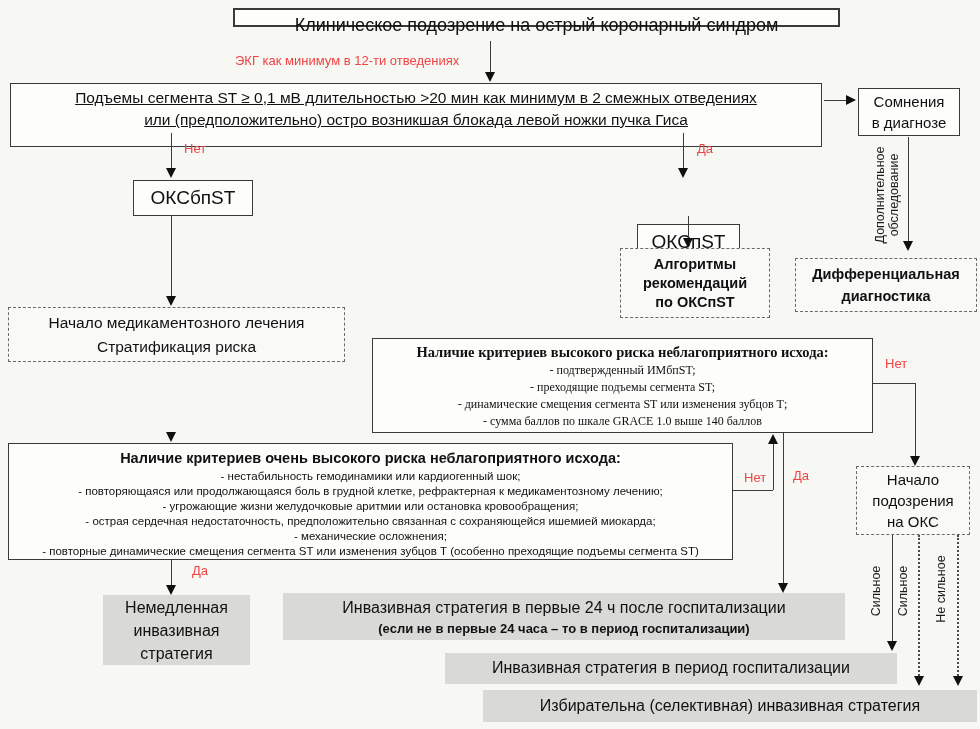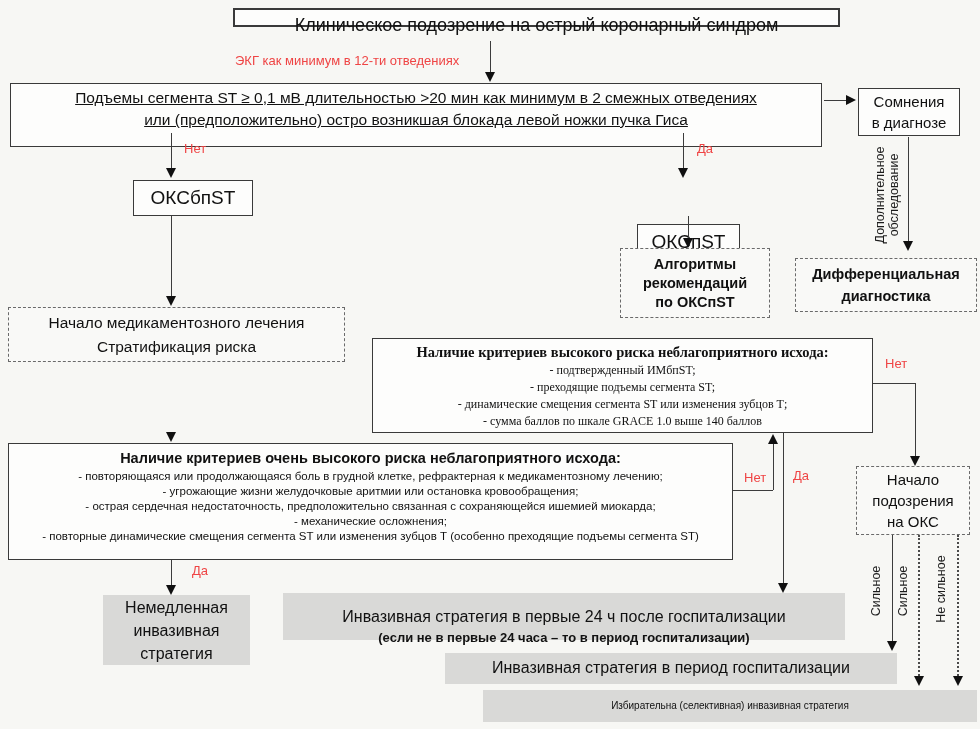--- a/index.html
+++ b/index.html
@@ -130,20 +130,21 @@
 
   <div class="box dashed" style="left:856px;top:466px;width:114px;height:69px;font-size:15px;line-height:21px;padding-top:2px;">
     <div class="line1">Начало</div>
     <div class="line2">подозрения</div>
     <div class="line3">на ОКС</div>
   </div>
 
   <div class="box" style="left:8px;top:443px;width:725px;height:117px;padding-top:4px;text-align:center;">
     <div style="font-size:14.5px;font-weight:bold;line-height:21px;white-space:nowrap;">Наличие критериев очень высокого риска неблагоприятного исхода:</div>
     <div class="items" style="font-size:11.5px;line-height:15px;">
+      <div>- нестабильность гемодинамики или кардиогенный шок;</div>
       <div>- повторяющаяся или продолжающаяся боль в грудной клетке, рефрактерная к медикаментозному лечению;</div>
       <div>- угрожающие жизни желудочковые аритмии или остановка кровообращения;</div>
       <div>- острая сердечная недостаточность, предположительно связанная с сохраняющейся ишемией миокарда;</div>
       <div>- механические осложнения;</div>
       <div>- повторные динамические смещения сегмента ST или изменения зубцов Т (особенно преходящие подъемы сегмента ST)</div>
     </div>
   </div>
 
   <div class="hline" style="left:733px;top:490px;width:40px;"></div>
   <div class="vline" style="left:773px;top:444px;height:46px;"></div>
@@ -157,38 +158,38 @@
   <div class="vline" style="left:171px;top:560px;height:25px;"></div>
   <div class="ah down" style="left:166px;top:585px;"></div>
   <div class="lbl" style="left:192px;top:563px;">Да</div>
 
   <div class="box gray" style="left:103px;top:595px;width:147px;height:70px;font-size:16px;line-height:23px;padding-top:1px;">
     <div class="line1">Немедленная</div>
     <div class="line2">инвазивная</div>
     <div class="line3">стратегия</div>
   </div>
 
-  <div class="box gray" style="left:283px;top:593px;width:562px;height:47px;padding-top:12px;">
+  <div class="box gray" style="left:283px;top:593px;width:562px;height:47px;padding-top:3px;">
     <div style="font-size:16px;line-height:24px;white-space:nowrap;">Инвазивная стратегия в первые 24 ч после госпитализации</div>
     <div style="font-size:13px;font-weight:bold;line-height:18px;white-space:nowrap;">(если не в первые 24 часа – то в период госпитализации)</div>
   </div>
 
   <div class="vline" style="left:892px;top:535px;height:106px;"></div>
   <div class="ah down" style="left:887px;top:641px;"></div>
   <div class="vlbl" style="left:876px;top:591px;">Сильное</div>
 
   <div class="vline dotted" style="left:918px;top:535px;height:141px;"></div>
   <div class="ah down" style="left:914px;top:676px;"></div>
   <div class="vlbl" style="left:903px;top:591px;">Сильное</div>
 
   <div class="vline dotted" style="left:957px;top:535px;height:141px;"></div>
   <div class="ah down" style="left:953px;top:676px;"></div>
   <div class="vlbl" style="left:941px;top:589px;">Не сильное</div>
 
   <div class="box gray" style="left:445px;top:653px;width:452px;height:31px;font-size:16px;line-height:30px;">
     <div class="line1">Инвазивная стратегия в период госпитализации</div>
   </div>
 
-  <div class="box gray" style="left:483px;top:690px;width:494px;height:32px;font-size:10px;line-height:31px;">
+  <div class="box gray" style="left:483px;top:690px;width:494px;height:32px;font-size:16px;line-height:31px;">
     <div class="line1">Избирательна (селективная) инвазивная стратегия</div>
   </div>
 
 </div>
 
 </body></html>

